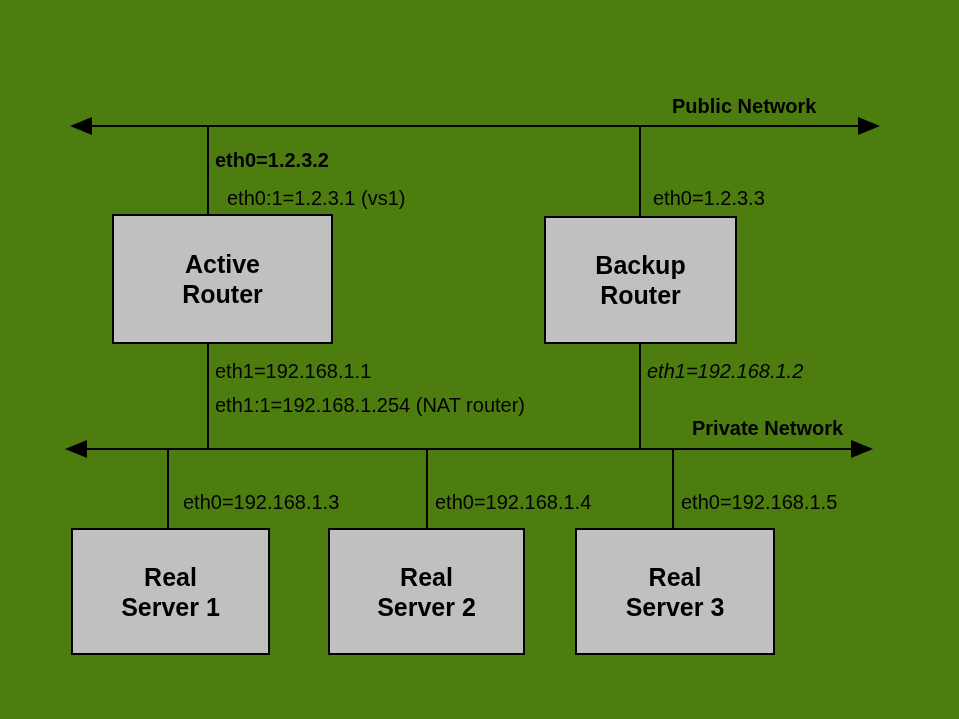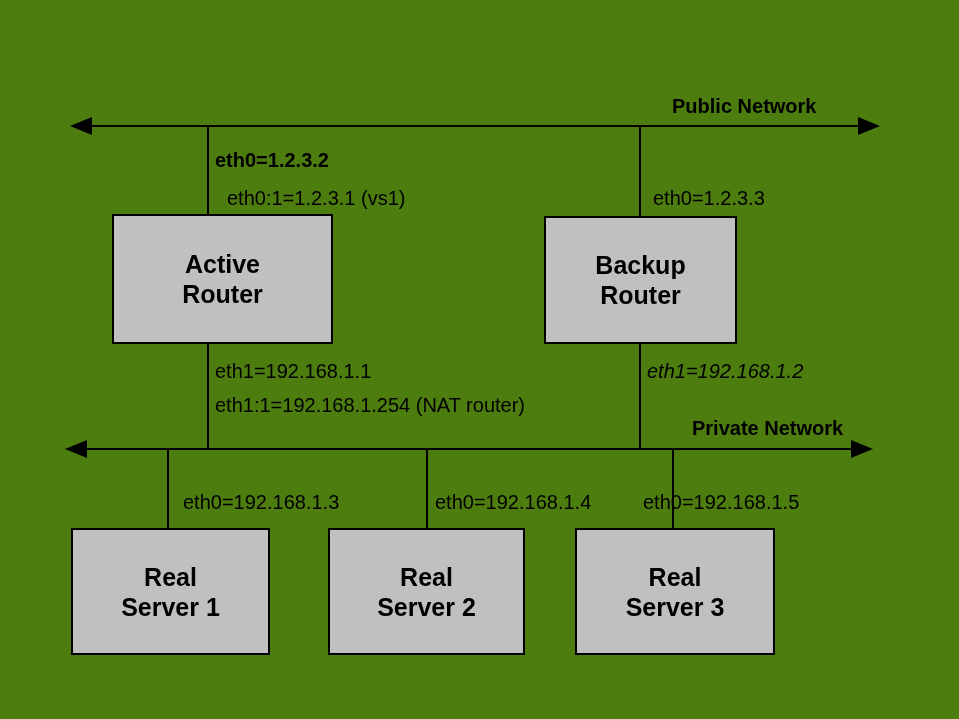--- a/index.html
+++ b/index.html
@@ -129,19 +129,19 @@
   </div>
 
   <div class="vline" style="left:426px; top:449px; height:80px;"></div>
   <div class="iface-label" style="left:435px; top:489px;">eth0=192.168.1.4</div>
   <div class="node-box" style="left:328px; top:528px; width:197px; height:127px;">
     <span class="node-line">Real</span>
     <span class="node-line">Server 2</span>
   </div>
 
   <div class="vline" style="left:672px; top:449px; height:80px;"></div>
-  <div class="iface-label" style="left:643px; top:489px;">eth0=192.168.1.5</div>
+  <div class="iface-label" style="left:681px; top:489px;">eth0=192.168.1.5</div>
   <div class="node-box" style="left:575px; top:528px; width:200px; height:127px;">
     <span class="node-line">Real</span>
     <span class="node-line">Server 3</span>
   </div>
 
 </div>
 
 </body></html>

